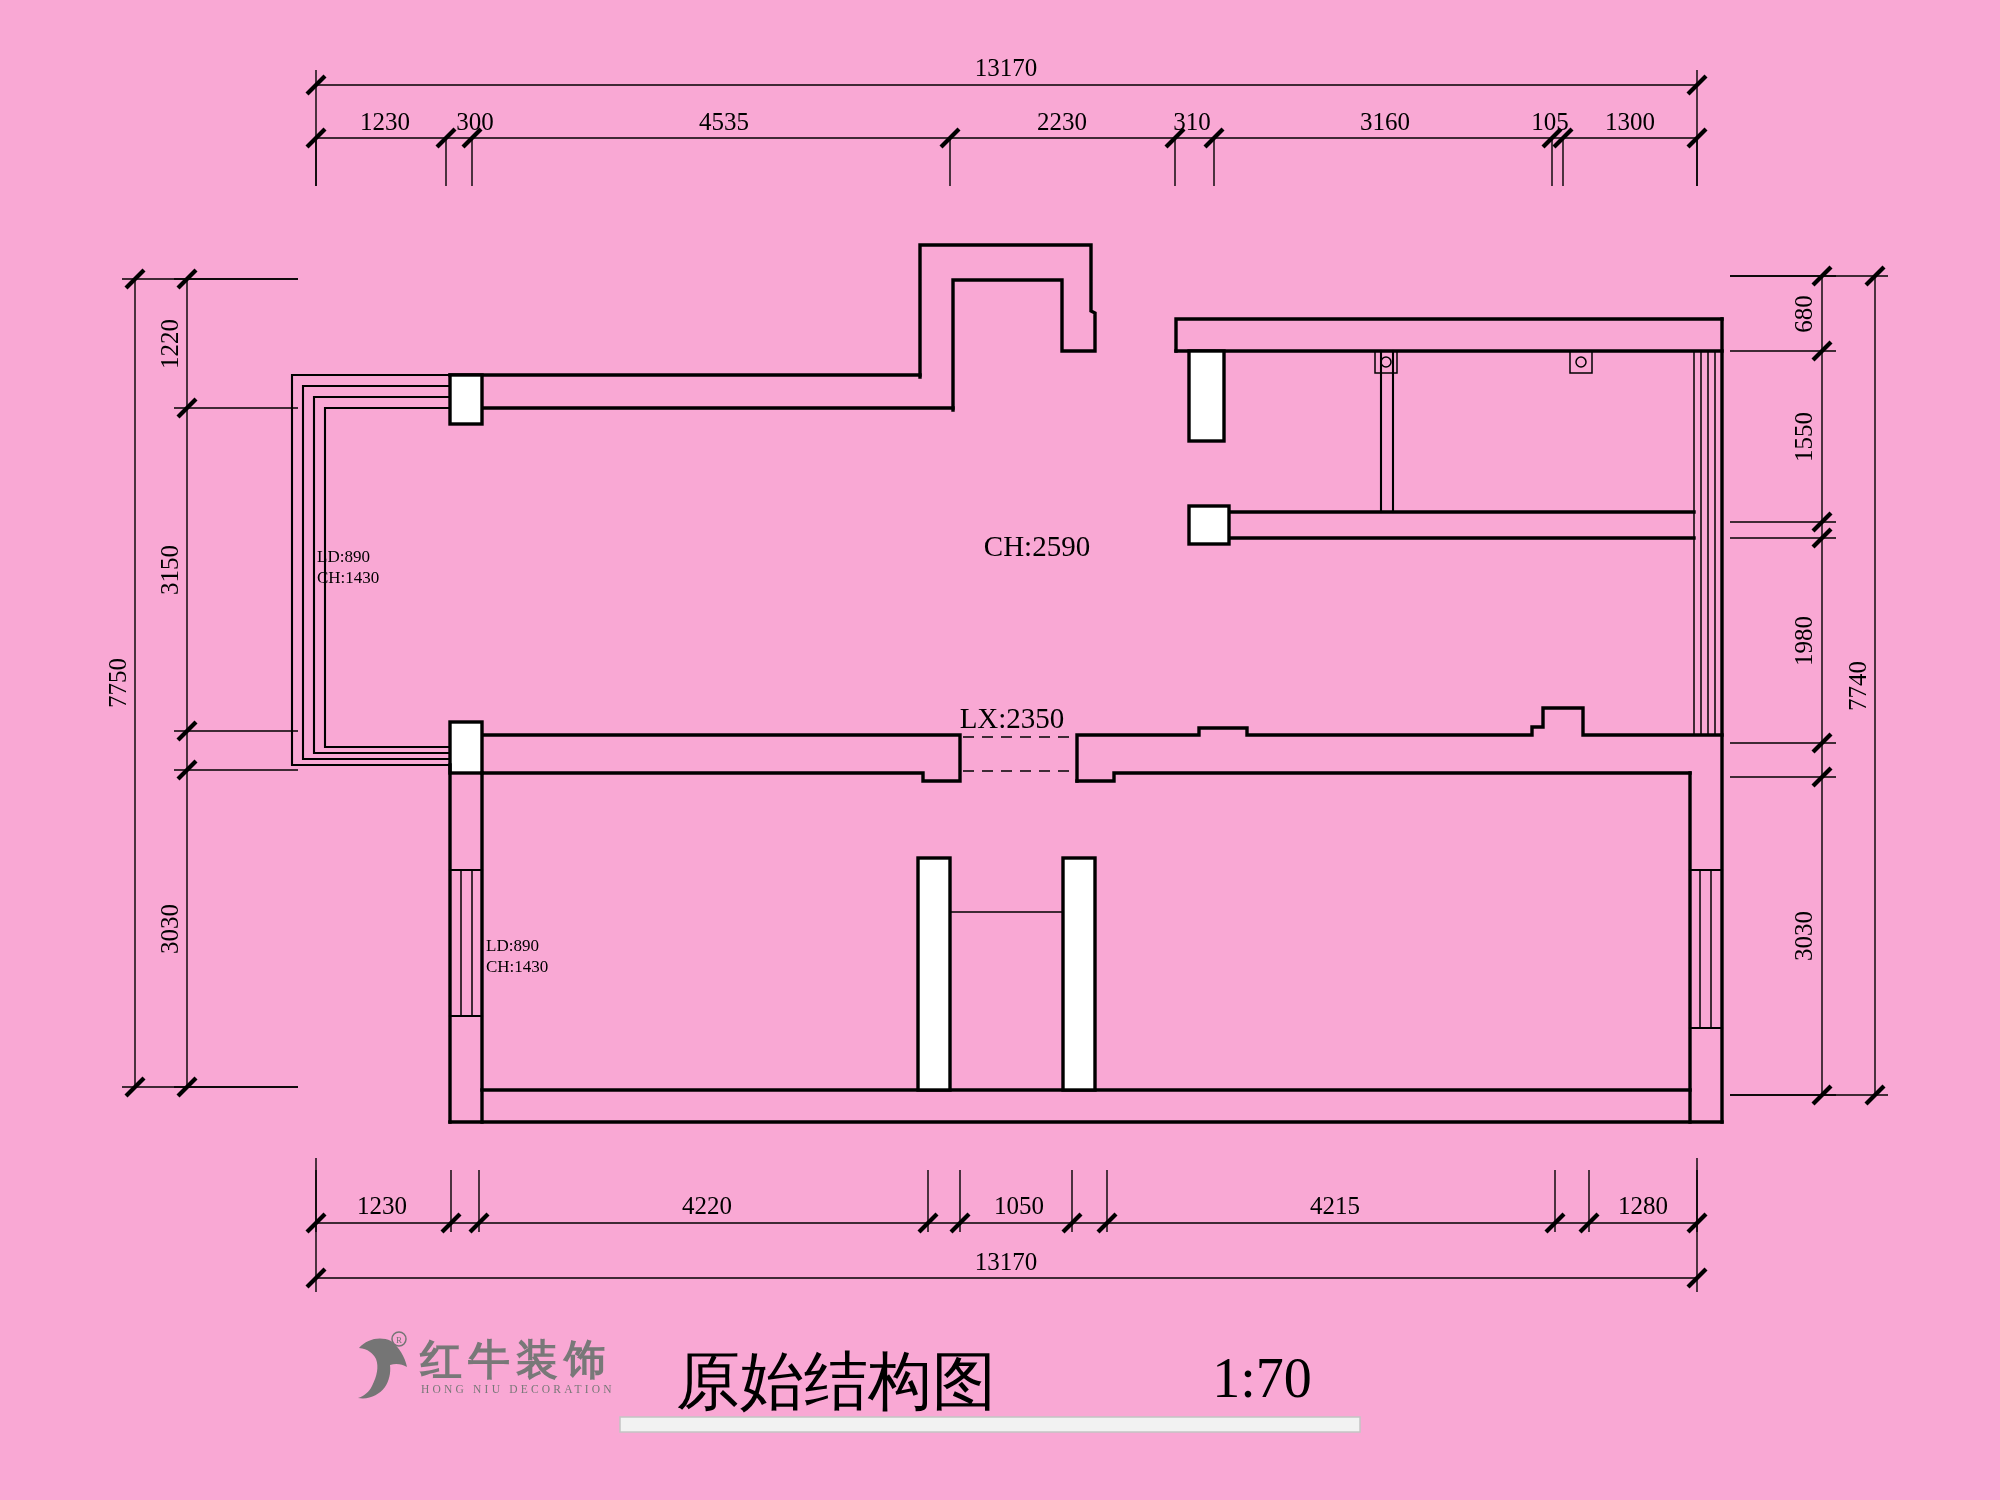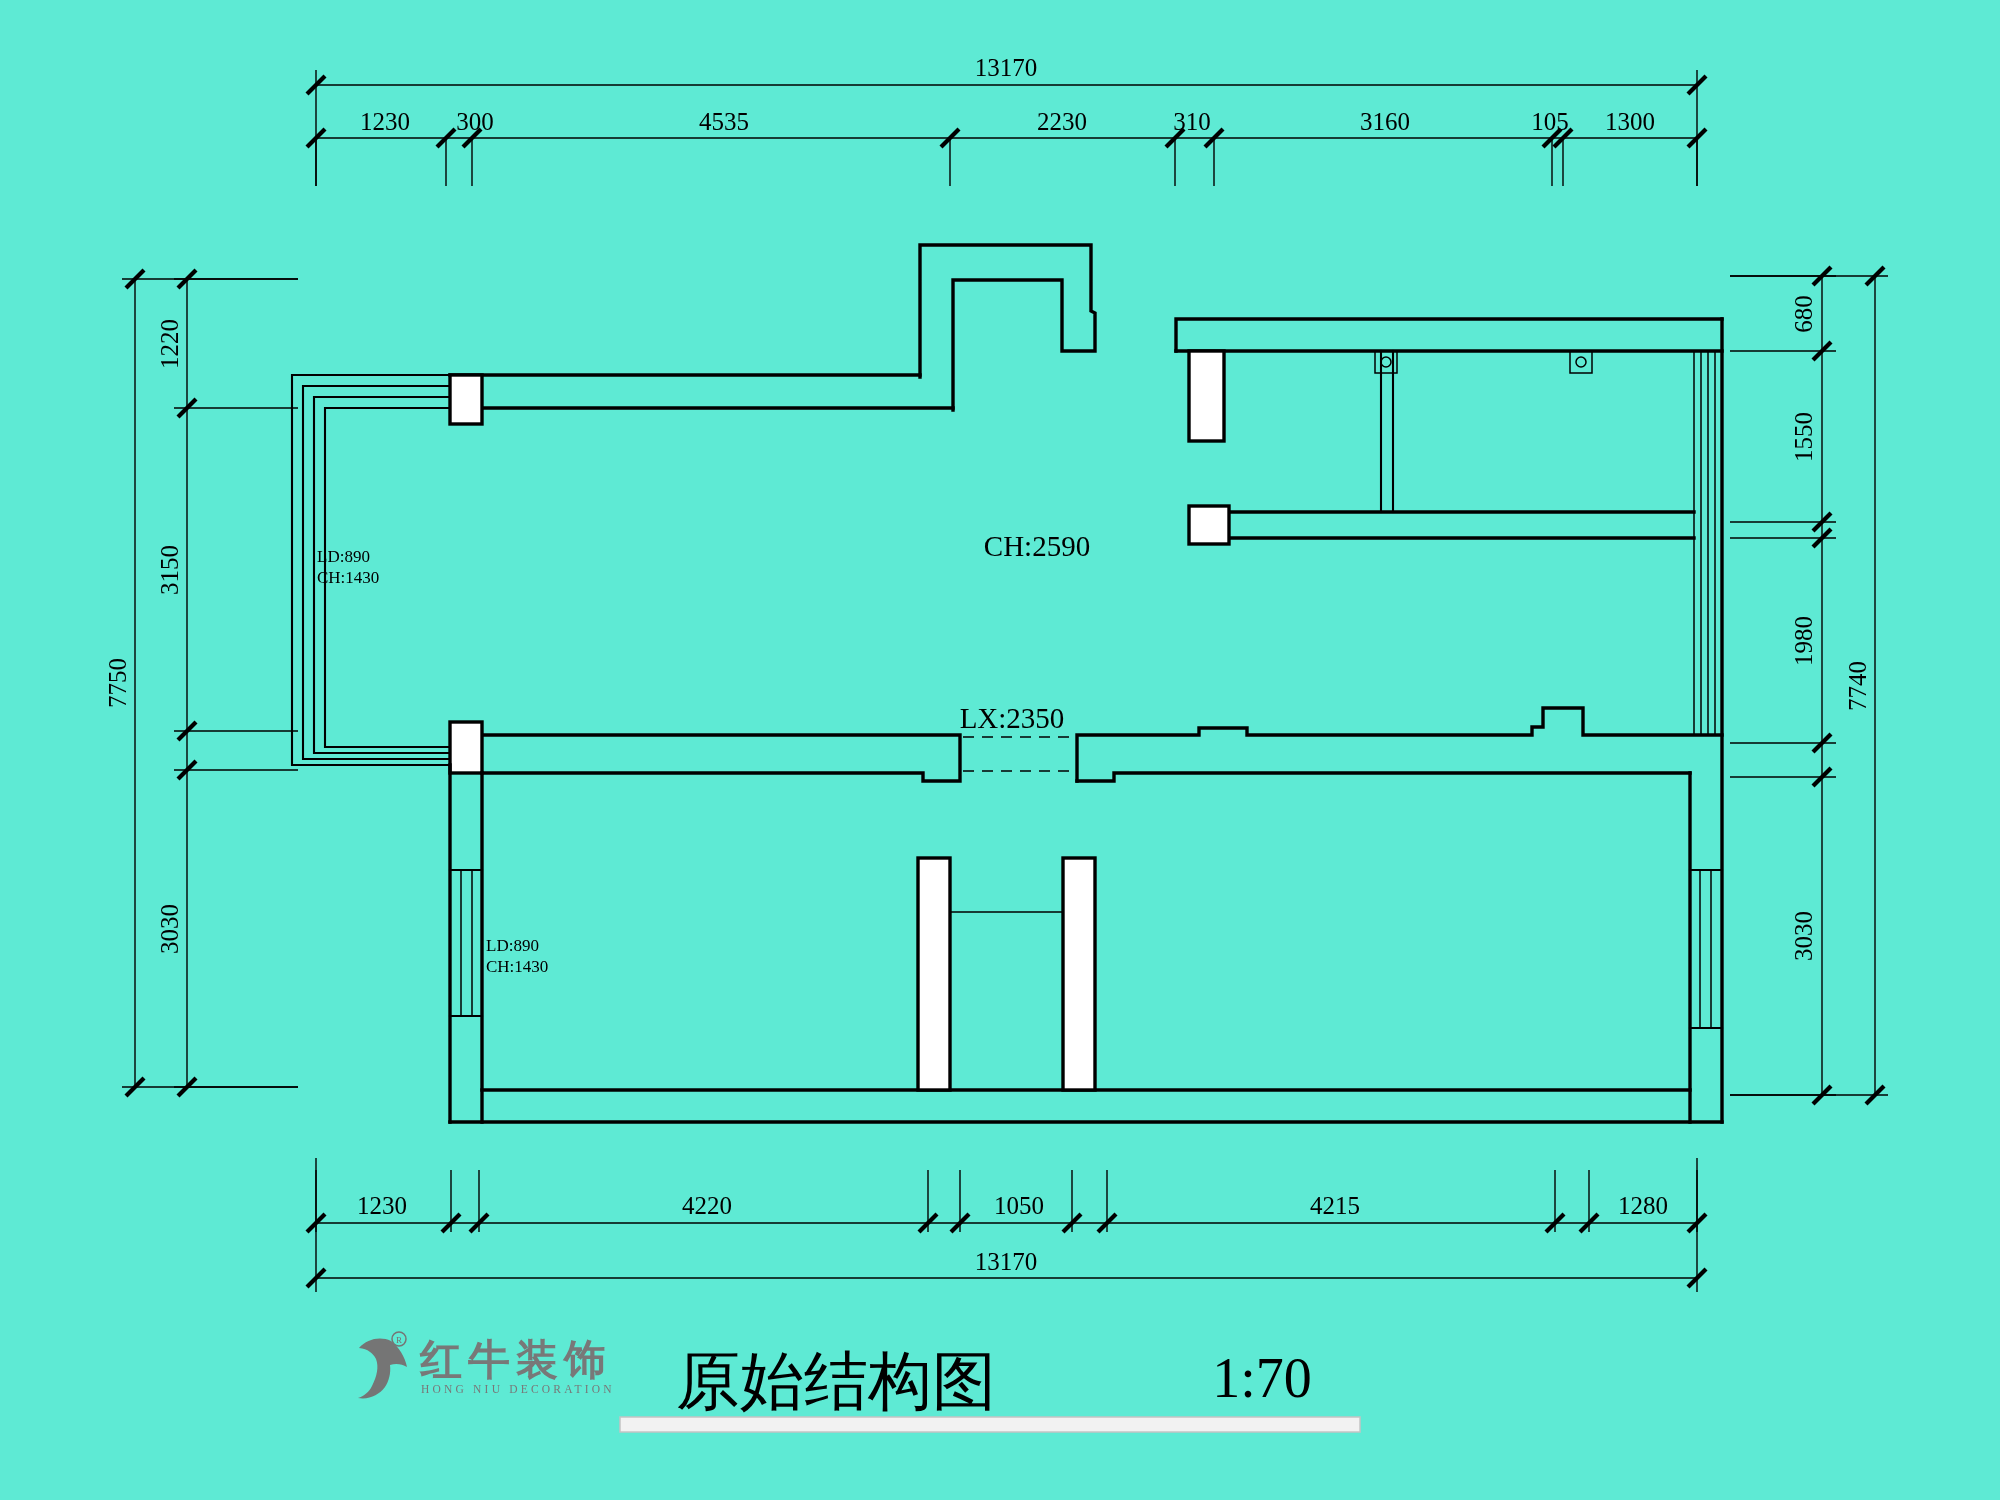--- a/index.html
+++ b/index.html
@@ -1,16 +1,16 @@
 <!DOCTYPE html>
 <html><head>
 <meta charset="utf-8">
 <style>
   html,body{margin:0;padding:0;background:#ffffff;}
-  .page{position:relative;width:2000px;height:1500px;background:#5eead4;overflow:hidden;
+  .page{position:relative;width:2000px;height:1500px;background:#f9a8d4;overflow:hidden;
         font-family:"Liberation Serif", serif;}
   svg{display:block;}
   .wall{stroke:#000;stroke-width:3.4;fill:none;stroke-linecap:square;}
   .wallf{stroke:#000;stroke-width:3.4;fill:#fff;}
   .med{stroke:#000;stroke-width:2.1;fill:none;stroke-linecap:square;}
   .thin{stroke:#000;stroke-width:1.5;fill:none;}
   .dim{stroke:#000;stroke-width:1.4;fill:none;}
   .tick{stroke:#000;stroke-width:4.2;}
   .dash{stroke:#000;stroke-width:1.6;fill:none;stroke-dasharray:11 8;}
   text{fill:#000;}

